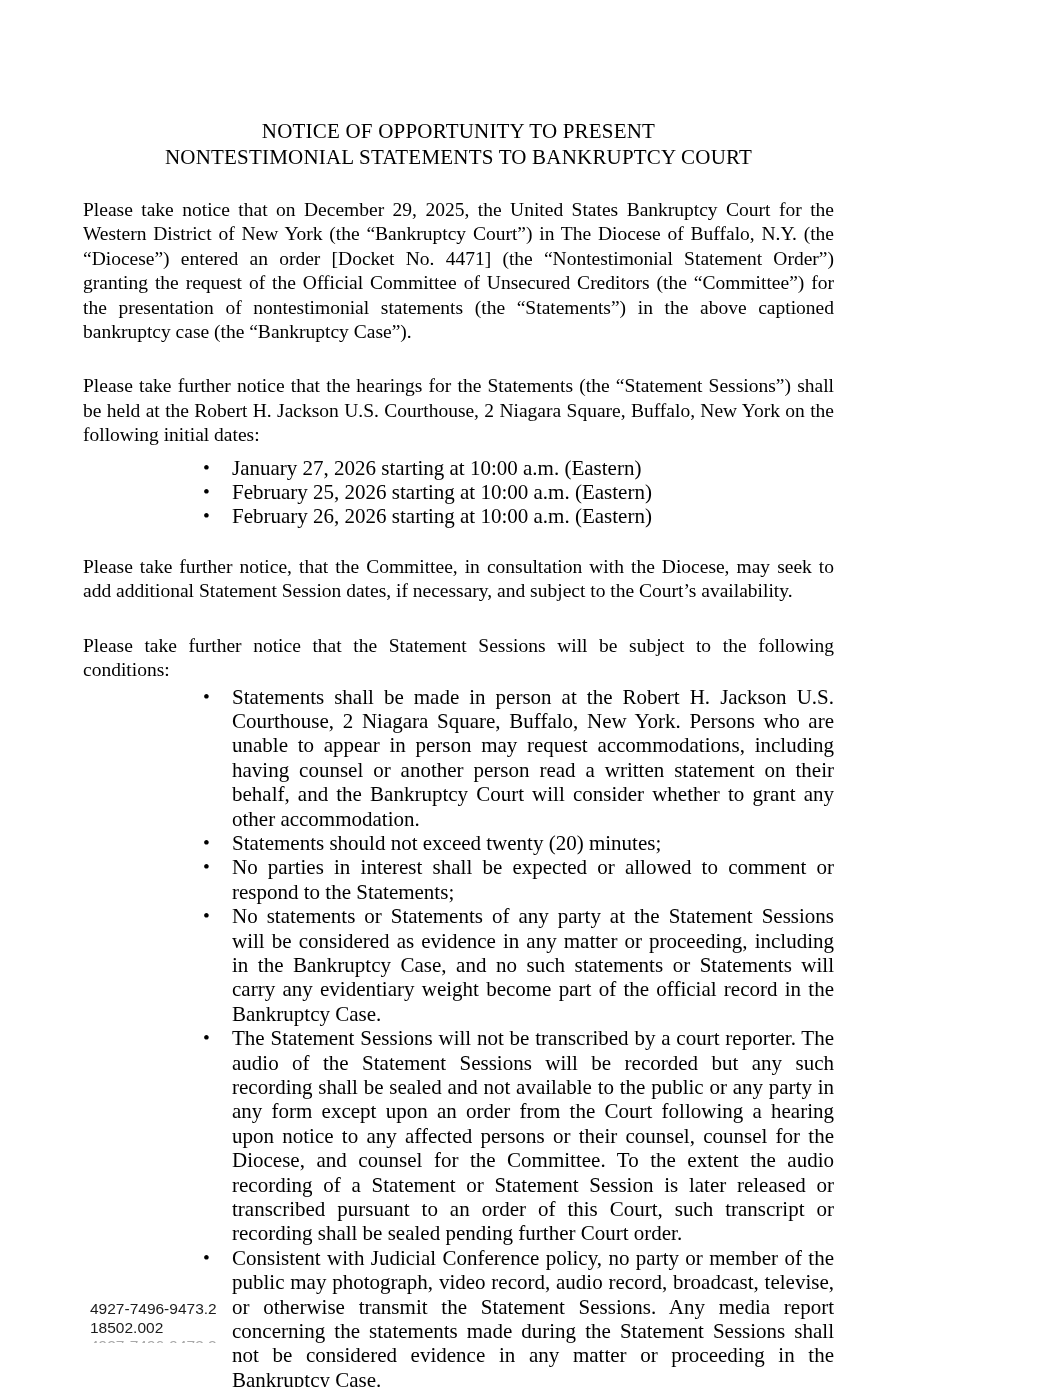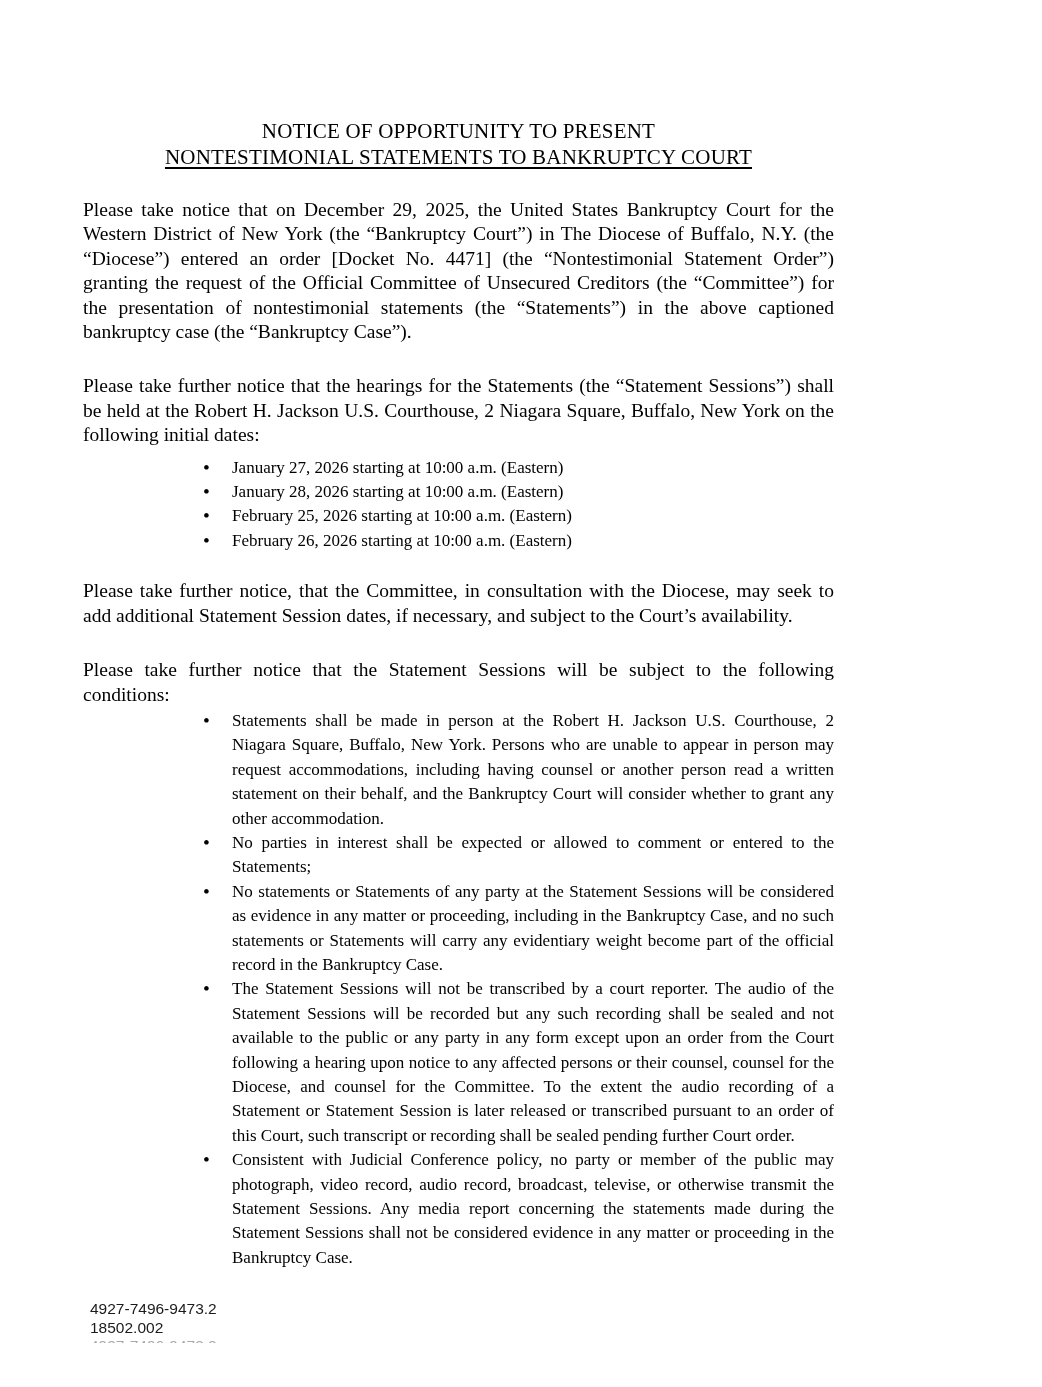--- a/index.html
+++ b/index.html
@@ -21,21 +21,20 @@
   }
   .doc-title {
     margin: 0 0 28px 0;
     text-align: center;
     font-size: 21px;
     line-height: 26px;
     font-weight: normal;
     letter-spacing: 0.2px;
   }
   .doc-title .underlined {
-    text-decoration: underline;
     text-underline-offset: 3px;
   }
   p.body-para {
     margin: 12px 0 30px 0;
     font-size: 19.5px;
     line-height: 24.4px;
     text-align: justify;
     text-justify: inter-word;
   }
   p.body-para.tight {
@@ -45,21 +44,21 @@
     margin-bottom: 2px;
   }
   ul.bullet-list {
     margin: 0;
     padding: 0;
     list-style: none;
   }
   ul.bullet-list li {
     position: relative;
     padding-left: 149px;
-    font-size: 17px;
+    font-size: 21px;
     line-height: 24.4px;
   }
   ul.bullet-list li::before {
     content: "\2022";
     position: absolute;
     left: 120px;
     top: 0;
     font-size: 19.5px;
   }
   ul.dates-list {
@@ -93,32 +92,32 @@
     <span>NOTICE OF OPPORTUNITY TO PRESENT</span><br>
     <span class="underlined">NONTESTIMONIAL STATEMENTS TO BANKRUPTCY COURT</span>
   </h1>
 
   <p class="body-para">Please take notice that on December 29, 2025, the United States Bankruptcy Court for the Western District of New York (the “Bankruptcy Court”) in The Diocese of Buffalo, N.Y. (the “Diocese”) entered an order [Docket No. 4471] (the “Nontestimonial Statement Order”) granting the request of the Official Committee of Unsecured Creditors (the “Committee”) for the presentation of nontestimonial statements (the “Statements”) in the above captioned bankruptcy case (the “Bankruptcy Case”).</p>
 
   <p class="body-para tight">Please take further notice that the hearings for the Statements (the “Statement Sessions”) shall be held at the Robert H. Jackson U.S. Courthouse, 2 Niagara Square, Buffalo, New York on the following initial dates:</p>
 
   <ul class="bullet-list dates-list">
     <li>January 27, 2026 starting at 10:00 a.m. (Eastern)</li>
-    <li>January 28, 2026 starting at 10:00 a.m. (Eastern)</li>
     <li>February 25, 2026 starting at 10:00 a.m. (Eastern)</li>
     <li>February 26, 2026 starting at 10:00 a.m. (Eastern)</li>
   </ul>
 
   <p class="body-para">Please take further notice, that the Committee, in consultation with the Diocese, may seek to add additional Statement Session dates, if necessary, and subject to the Court’s availability.</p>
 
   <p class="body-para intro-conditions">Please take further notice that the Statement Sessions will be subject to the following conditions:</p>
 
   <ul class="bullet-list conditions-list">
     <li>Statements shall be made in person at the Robert H. Jackson U.S. Courthouse, 2 Niagara Square, Buffalo, New York. Persons who are unable to appear in person may request accommodations, including having counsel or another person read a written statement on their behalf, and the Bankruptcy Court will consider whether to grant any other accommodation.</li>
-    <li>No parties in interest shall be expected or allowed to comment or entered to the Statements;</li>
+    <li>Statements should not exceed twenty (20) minutes;</li>
+    <li>No parties in interest shall be expected or allowed to comment or respond to the Statements;</li>
     <li>No statements or Statements of any party at the Statement Sessions will be considered as evidence in any matter or proceeding, including in the Bankruptcy Case, and no such statements or Statements will carry any evidentiary weight become part of the official record in the Bankruptcy Case.</li>
     <li>The Statement Sessions will not be transcribed by a court reporter. The audio of the Statement Sessions will be recorded but any such recording shall be sealed and not available to the public or any party in any form except upon an order from the Court following a hearing upon notice to any affected persons or their counsel, counsel for the Diocese, and counsel for the Committee. To the extent the audio recording of a Statement or Statement Session is later released or transcribed pursuant to an order of this Court, such transcript or recording shall be sealed pending further Court order.</li>
     <li>Consistent with Judicial Conference policy, no party or member of the public may photograph, video record, audio record, broadcast, televise, or otherwise transmit the Statement Sessions. Any media report concerning the statements made during the Statement Sessions shall not be considered evidence in any matter or proceeding in the Bankruptcy Case.</li>
   </ul>
 
   <div class="footer">
     <div>4927-7496-9473.2</div>
     <div>18502.002</div>
     <div class="clipped-line">4927-7496-9473.2</div>
   </div>

